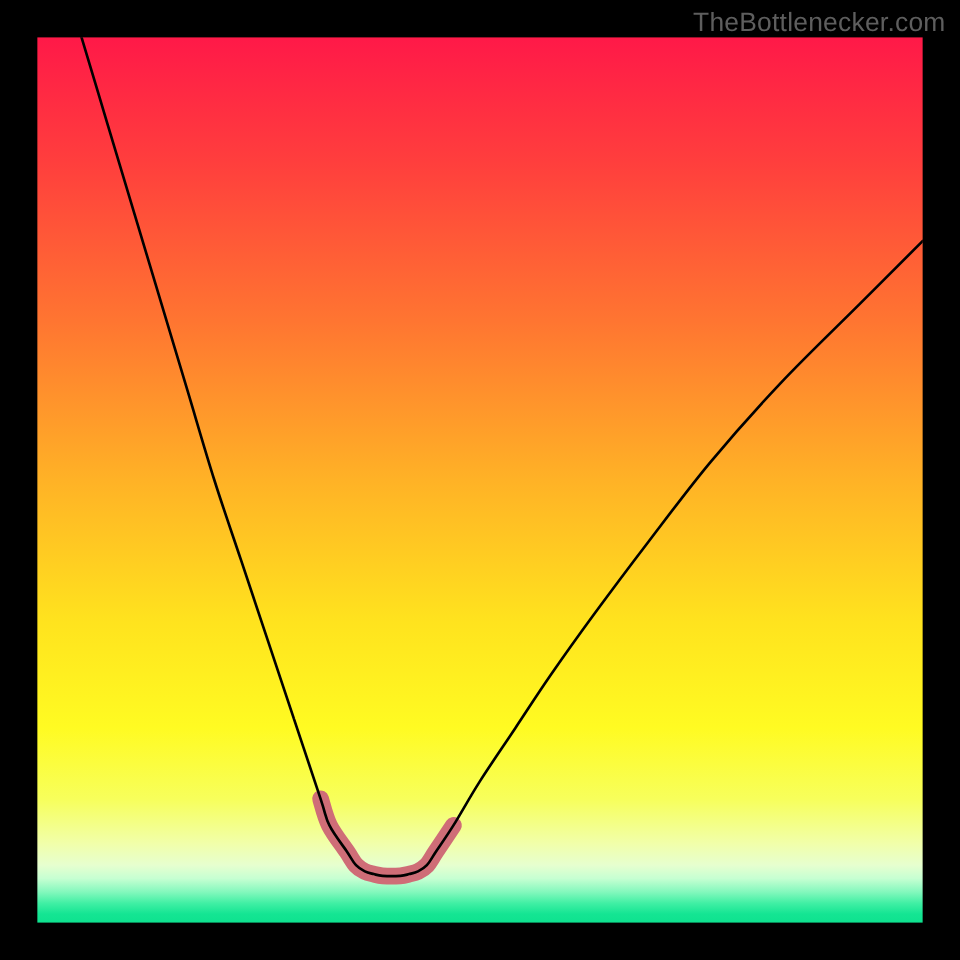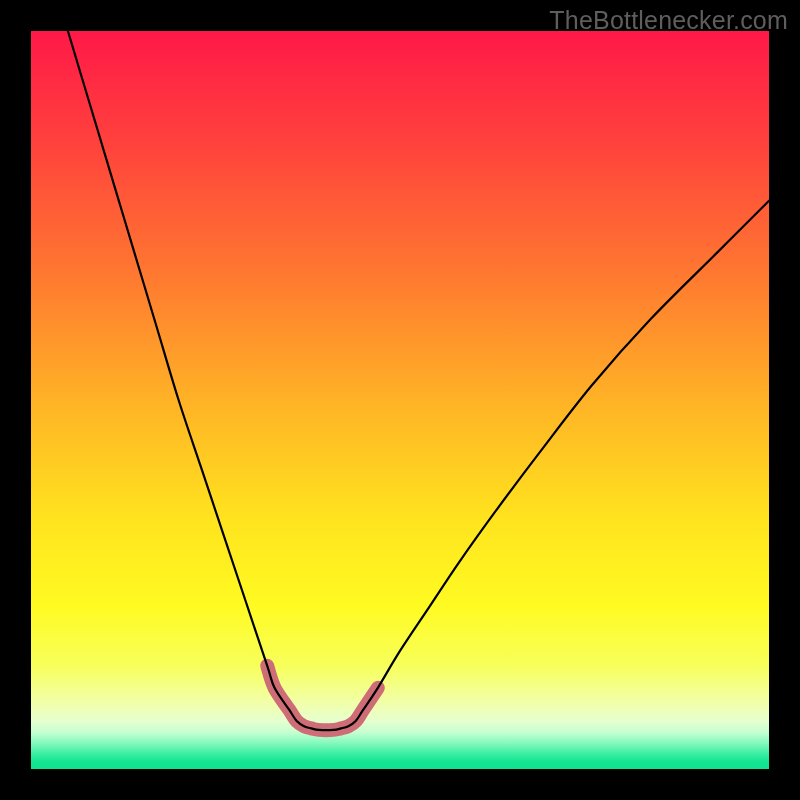--- a/index.html
+++ b/index.html
@@ -38,21 +38,21 @@
     top: 0;
     left: 0;
     width: 100%;
     height: 100%;
   }
   .watermark {
     position: absolute;
     top: 6px;
     right: 12px;
     color: #5e5e5e;
-    font-size: 25px;
+    font-size: 22px;
     letter-spacing: 0.2px;
     font-weight: 500;
   }
 </style>
 </head>
 <body>
 
 <div class="frame">
 
   <div class="plot-area">

